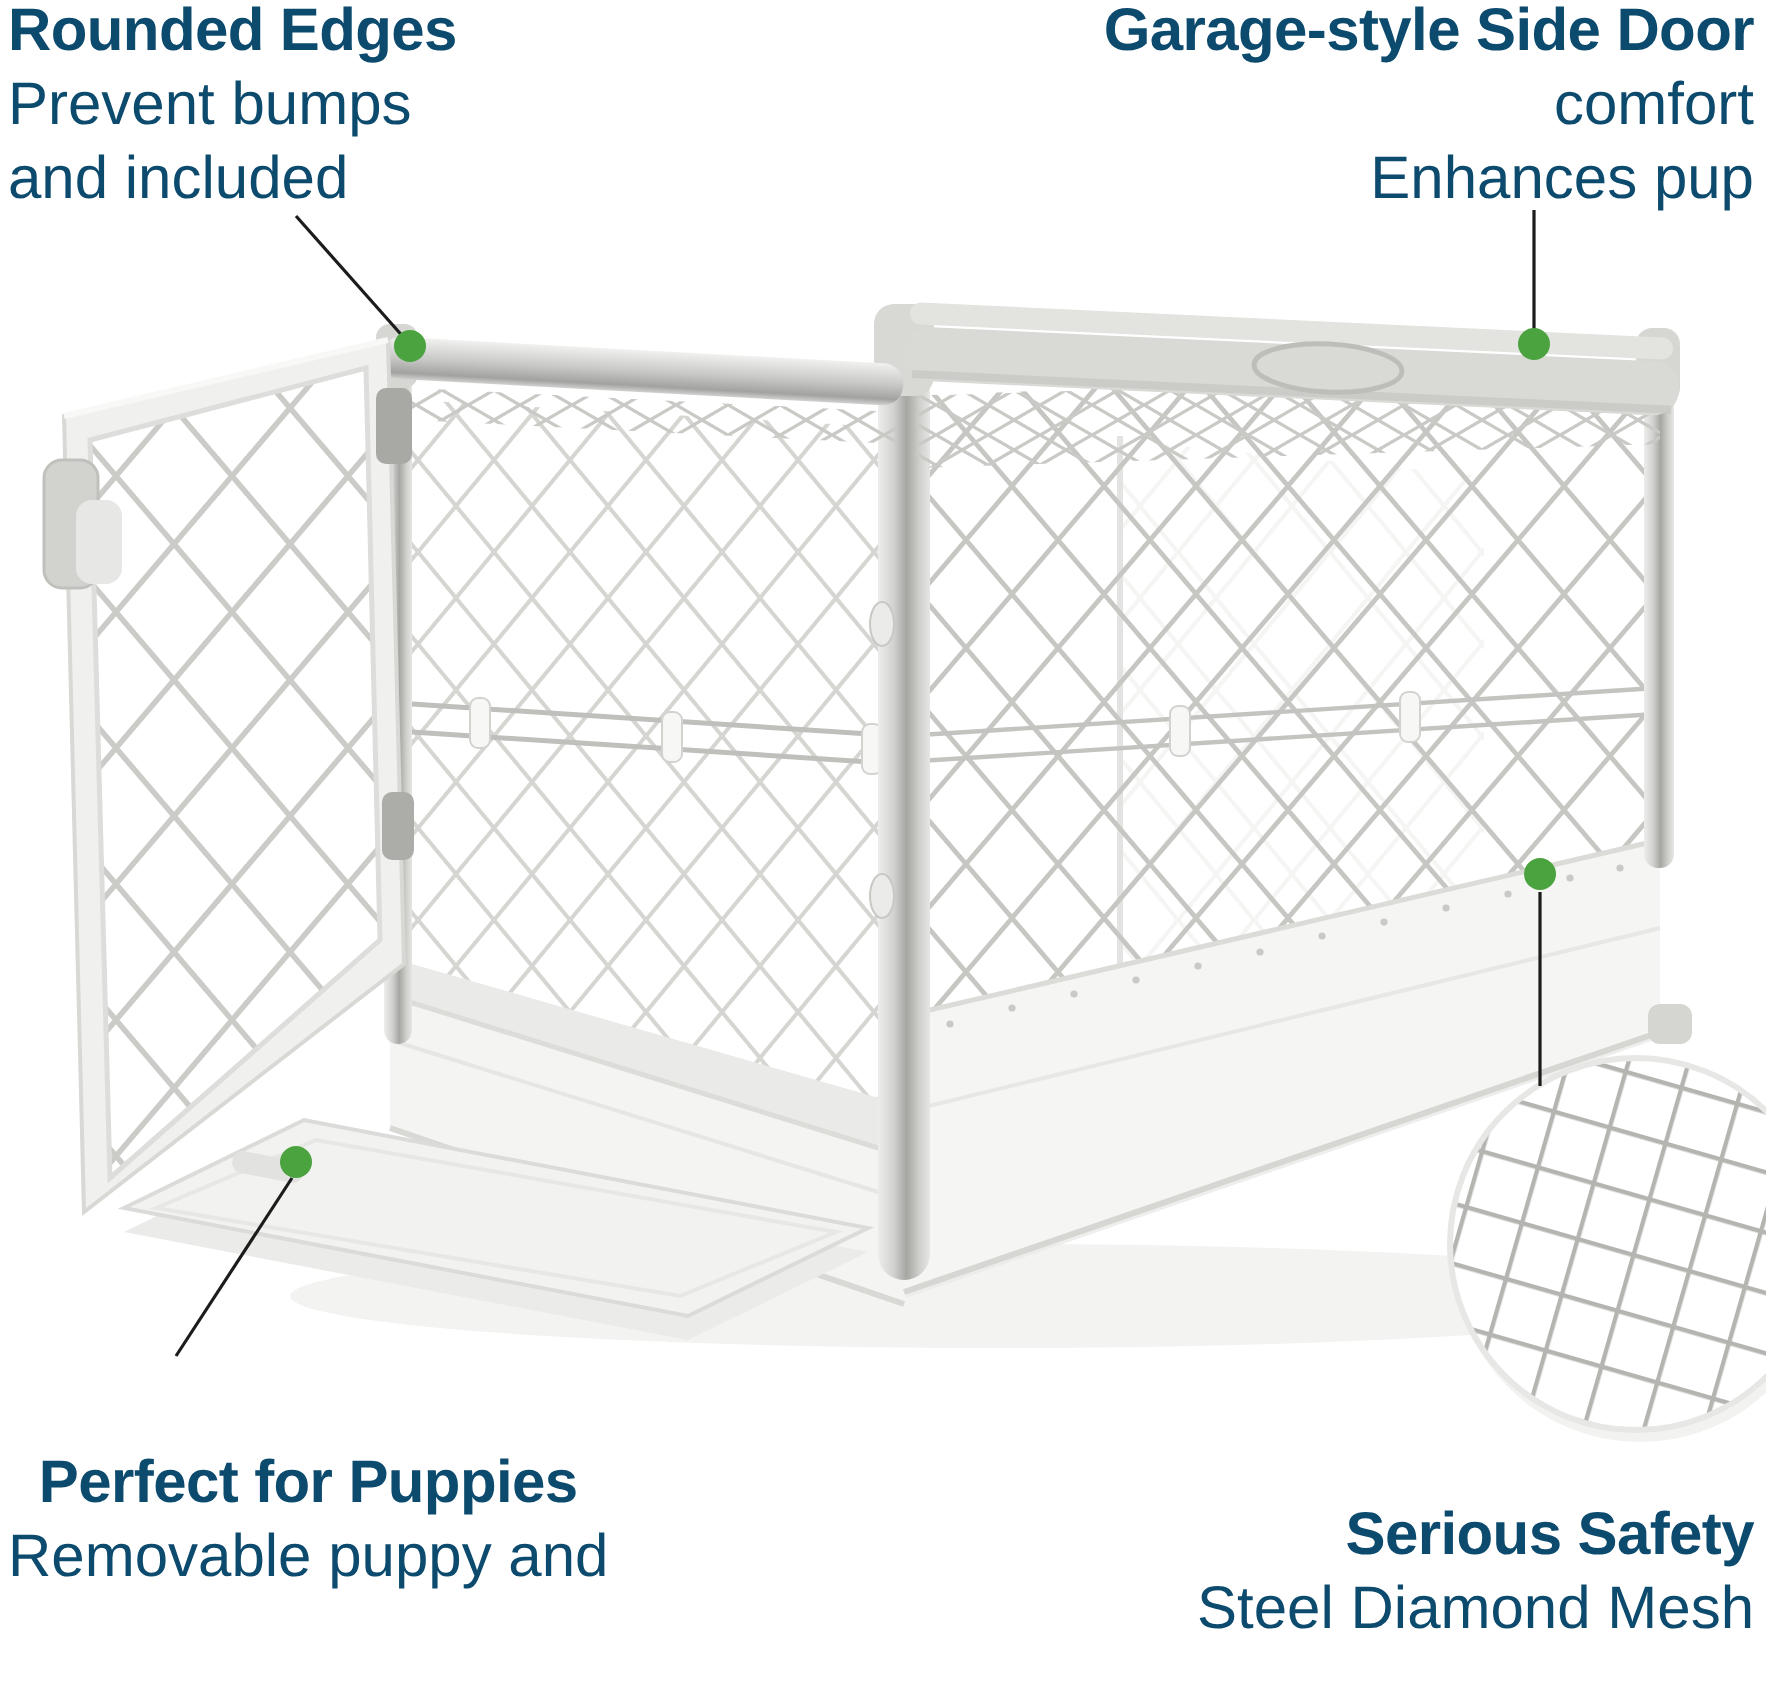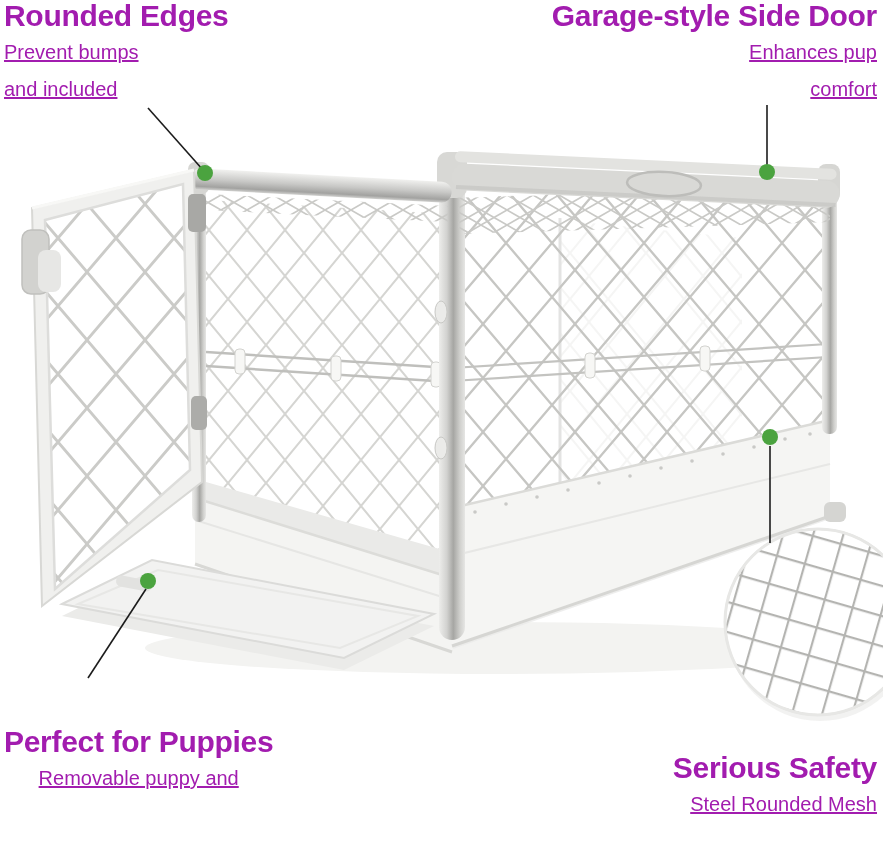--- a/index.html
+++ b/index.html
@@ -1,21 +1,21 @@
 <!DOCTYPE html>
 <html><head>
 <meta charset="utf-8">
 <style>
   html,body{margin:0;padding:0;background:#fff;}
   .canvas{position:relative;width:883px;height:848px;background:#fff;overflow:hidden;
-          font-family:"Liberation Sans",sans-serif;color:#a21caf;}
+          font-family:"Liberation Sans",sans-serif;color:#0c4a6e;}
   .photo{position:absolute;left:0;top:0;}
   .callout{position:absolute;white-space:nowrap;z-index:3;}
   .callout .hd{font-size:30px;font-weight:700;line-height:37px;letter-spacing:-0.3px;}
-  .callout .ln{font-size:20px;font-weight:400;line-height:37px;text-decoration:underline;}
+  .callout .ln{font-size:30px;font-weight:400;line-height:37px;}
   .tl{left:4px;top:-3px;text-align:left;}
   .tr{right:6px;top:-3px;text-align:right;}
   .bl{left:4px;top:723px;text-align:center;}
   .br{right:6px;top:749px;text-align:right;}
 </style>
 </head>
 <body>
 
 <div class="canvas">
 
@@ -176,27 +176,27 @@
   </svg>
 
   <div class="callout tl">
     <div class="hd">Rounded Edges</div>
     <div class="ln">Prevent bumps</div>
     <div class="ln">and included</div>
   </div>
 
   <div class="callout tr">
     <div class="hd">Garage-style Side Door</div>
+    <div class="ln">comfort</div>
     <div class="ln">Enhances pup</div>
-    <div class="ln">comfort</div>
   </div>
 
   <div class="callout bl">
     <div class="hd">Perfect for Puppies</div>
     <div class="ln">Removable puppy and</div>
   </div>
 
   <div class="callout br">
     <div class="hd">Serious Safety</div>
-    <div class="ln">Steel Rounded Mesh</div>
+    <div class="ln">Steel Diamond Mesh</div>
   </div>
 
 </div>
 
 </body></html>

